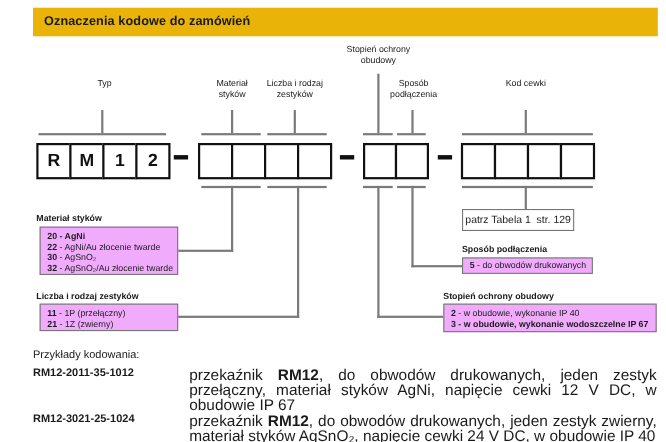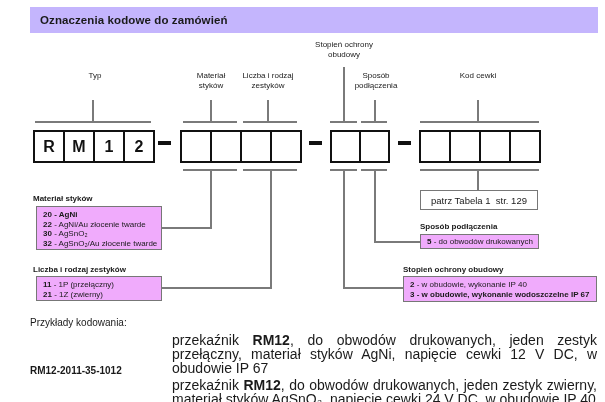--- a/index.html
+++ b/index.html
@@ -1,21 +1,21 @@
 <!DOCTYPE html>
 <html><head>
 <meta charset="utf-8">
 <style>
   html,body{margin:0;padding:0;background:#fff;}
   .stage{
     position:relative;width:605px;height:402px;background:#ffffff;
     font-family:"Liberation Sans","DejaVu Sans",sans-serif;color:#1a1a1a;overflow:hidden;
   }
   
-  .header-bar{position:absolute;left:30px;top:7px;width:568px;height:26px;background:#c4b5fd;display:flex;align-items:center;}
+  .header-bar{position:absolute;left:30px;top:7px;width:568px;height:26px;background:#eab308;display:flex;align-items:center;}
   .header-bar .title{font-size:11.5px;font-weight:bold;padding-left:10px;letter-spacing:.1px;}
   
   .flabel{position:absolute;font-size:8px;line-height:10px;text-align:center;white-space:pre-line;color:#1a1a1a;}
   
   .vline{position:absolute;width:2px;background:#7a7a7a;}
   .hline{position:absolute;height:2px;background:#7a7a7a;}
   
   .cgroup{position:absolute;top:130px;display:flex;}
   .cell{box-sizing:border-box;width:32px;height:33px;border:2px solid #111;background:#fff;
         display:flex;align-items:center;justify-content:center;
@@ -29,21 +29,21 @@
            font-size:8px;line-height:9.5px;padding:3px 2px 2px 6px;color:#1a1a1a;}
   .leg-box .row{white-space:nowrap;}
   .leg-box .code{font-weight:bold;}
   .leg-box .all-bold{font-weight:bold;}
   .ref-box{position:absolute;box-sizing:border-box;border:1px solid #777;background:#fff;
            display:flex;align-items:center;justify-content:center;font-size:9.5px;white-space:pre;color:#1a1a1a;}
   
   .ex-heading{position:absolute;left:30px;top:317px;font-size:10px;color:#1a1a1a;}
   .ex-rows{position:absolute;left:30px;top:333px;width:567px;}
   .ex-row{display:flex;align-items:flex-start;}
-  .ex-code{flex:0 0 142px;font-size:10px;font-weight:bold;line-height:14px;margin-top:31px;}
+  .ex-code{flex:0 0 142px;font-size:10px;font-weight:bold;line-height:14px;}
   .ex-desc{flex:1;font-size:14px;line-height:14px;text-align:justify;}
   .ex-desc .b{font-weight:bold;}
 </style>
 </head>
 <body>
 
 <div class="stage">
 
   <div class="header-bar">
     <span class="title">Oznaczenia kodowe do zamówień</span>
@@ -123,21 +123,21 @@
     <div class="row"><span class="code">30</span> <span>- AgSnO₂</span></div>
     <div class="row"><span class="code">32</span> <span>- AgSnO₂/Au złocenie twarde</span></div>
   </div>
 
   <div class="leg-title" style="left:33px;top:265px;">Liczba i rodzaj zestyków</div>
   <div class="leg-box" style="left:36px;top:276px;width:126px;height:25px;">
     <div class="row"><span class="code">11</span> <span>- 1P (przełączny)</span></div>
     <div class="row"><span class="code">21</span> <span>- 1Z (zwierny)</span></div>
   </div>
 
-  <div class="ref-box" style="left:420px;top:190px;width:118px;height:20px;">patrz Tabela 1  str. 129</div>
+  <div class="ref-box" style="left:420px;top:190px;width:102px;height:20px;">patrz Tabela 1  str. 129</div>
 
   <div class="leg-title" style="left:420px;top:222px;">Sposób podłączenia</div>
   <div class="leg-box" style="left:420px;top:234px;width:119px;height:15px;padding-top:2px;">
     <div class="row"><span class="code">5</span> <span>- do obwodów drukowanych</span></div>
   </div>
 
   <div class="leg-title" style="left:403px;top:265px;">Stopień ochrony obudowy</div>
   <div class="leg-box" style="left:403px;top:276px;width:194px;height:26px;">
     <div class="row"><span class="code">2</span> <span>- w obudowie, wykonanie IP 40</span></div>
     <div class="row all-bold"><span class="code">3</span> <span>- w obudowie, wykonanie wodoszczelne IP 67</span></div>

